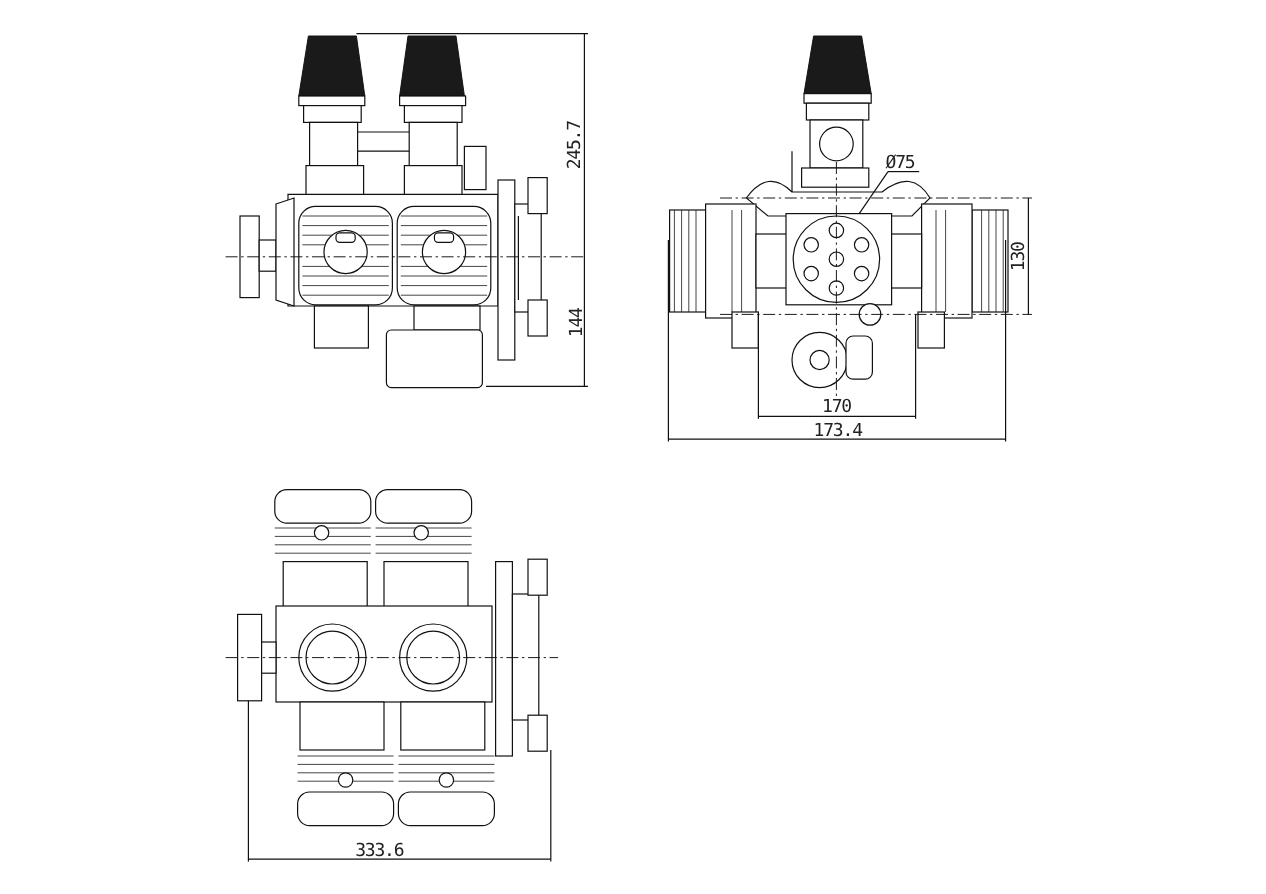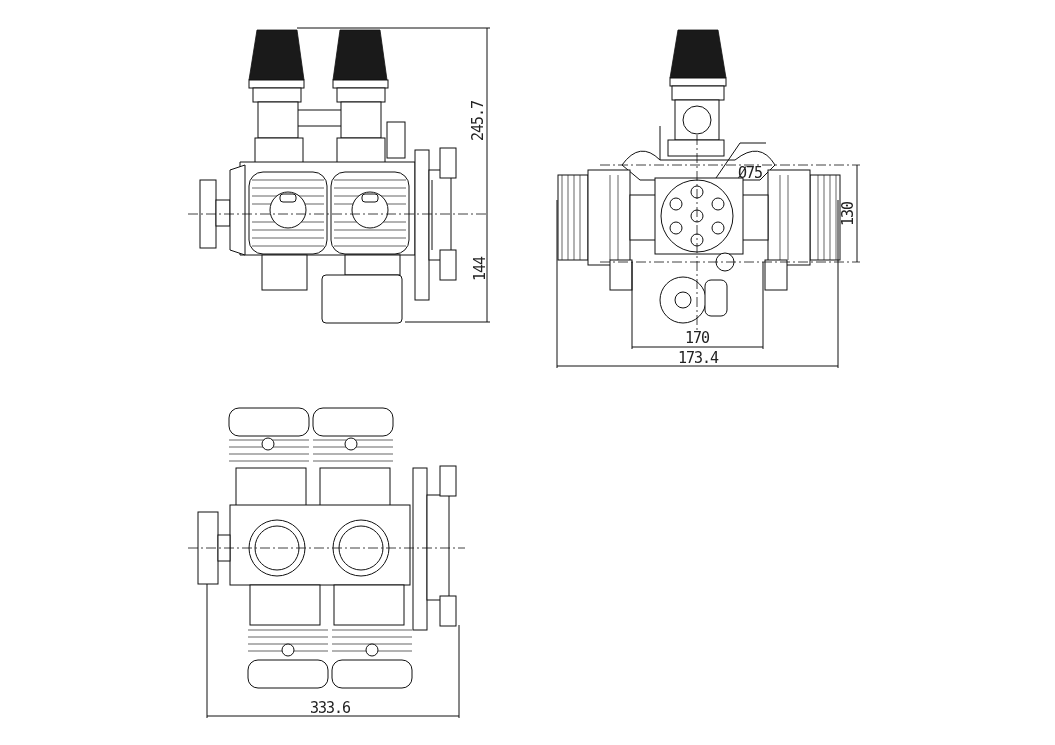--- a/index.html
+++ b/index.html
@@ -203,17 +203,17 @@
     <line class="center" x1="188" y1="548" x2="465" y2="548"></line>
 
     <line class="ln" x1="207" y1="584" x2="207" y2="718"></line>
     <line class="ln" x1="459" y1="625" x2="459" y2="718"></line>
     <line class="ln" x1="207" y1="716" x2="459" y2="716"></line>
   </g>
 </svg>
 
 <div class="dim-label" style="left:458px; top:112px; transform:rotate(-90deg);">245.7</div>
 <div class="dim-label" style="left:468px; top:260px; transform:rotate(-90deg);">144</div>
-<div class="dim-label" style="left:738px; top:126px;margin-top:38px;">Ø75</div>
+<div class="dim-label" style="left:738px; top:126px;">Ø75</div>
 <div class="dim-label" style="left:836px; top:205px; transform:rotate(-90deg);">130</div>
 <div class="dim-label" style="left:685px; top:329px;">170</div>
 <div class="dim-label" style="left:678px; top:349px;">173.4</div>
-<div class="dim-label" style="left:310px; top:699px;">333.6</div>
+<div class="dim-label" style="left:296px; top:699px;">333.6</div>
 
 </body></html>

